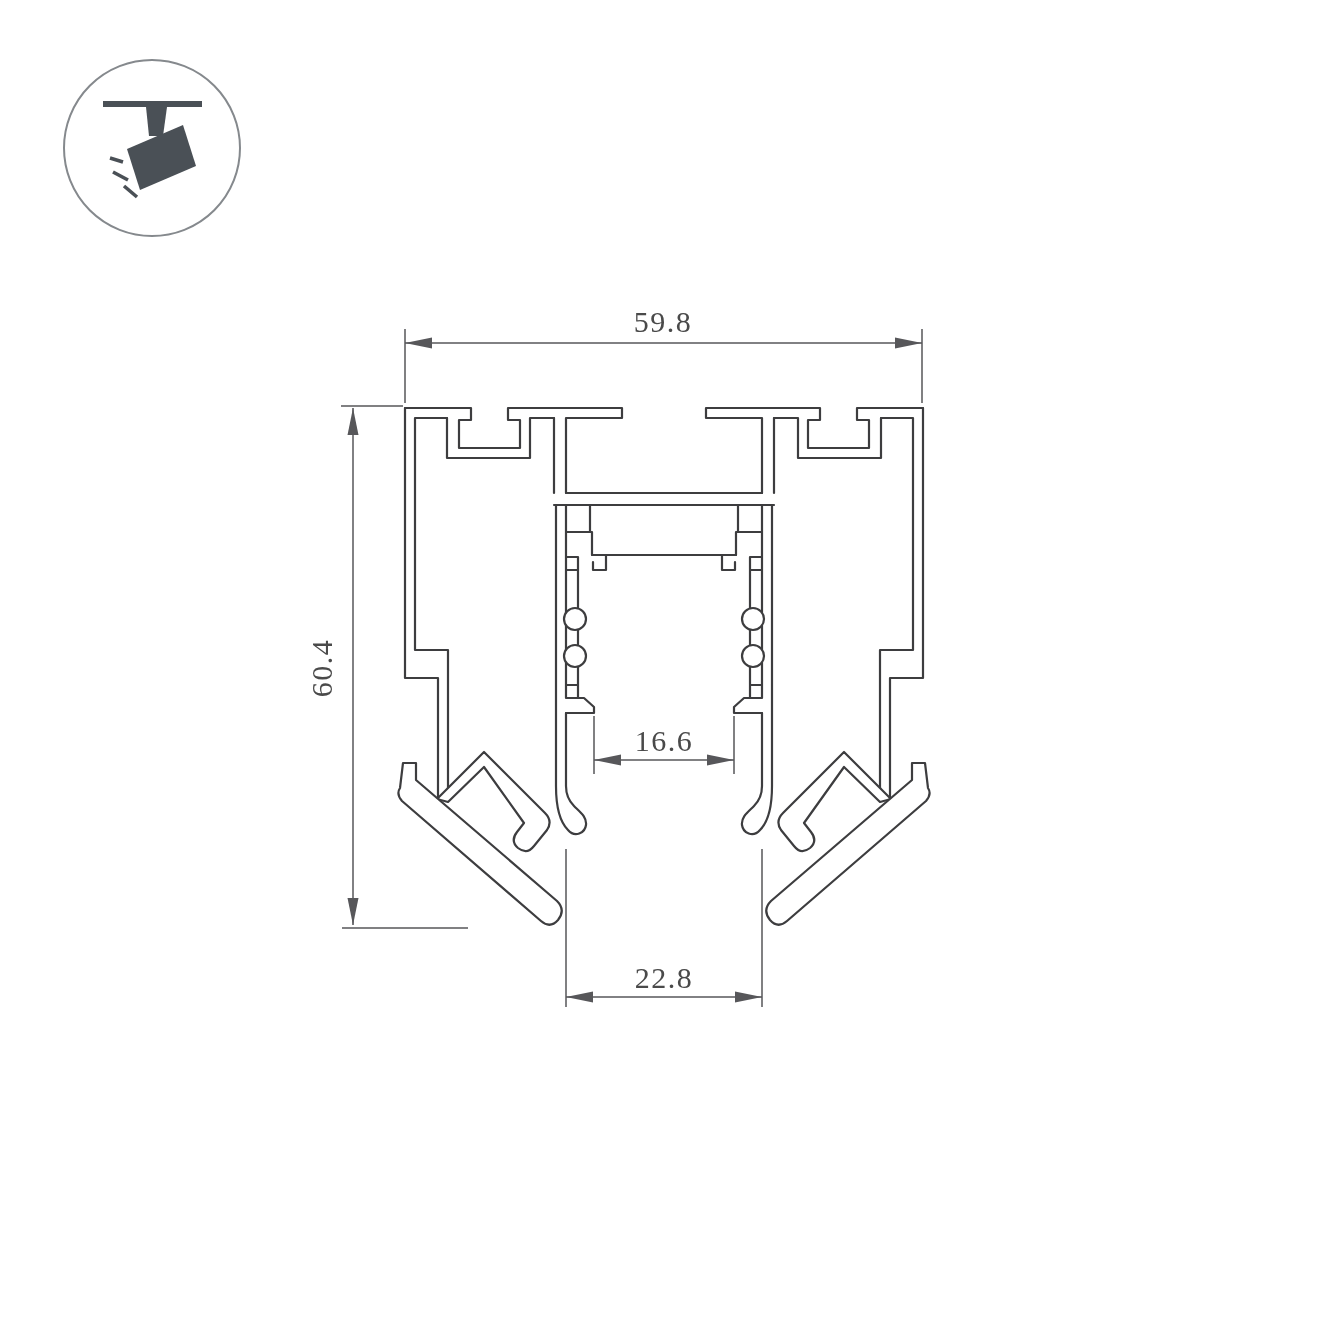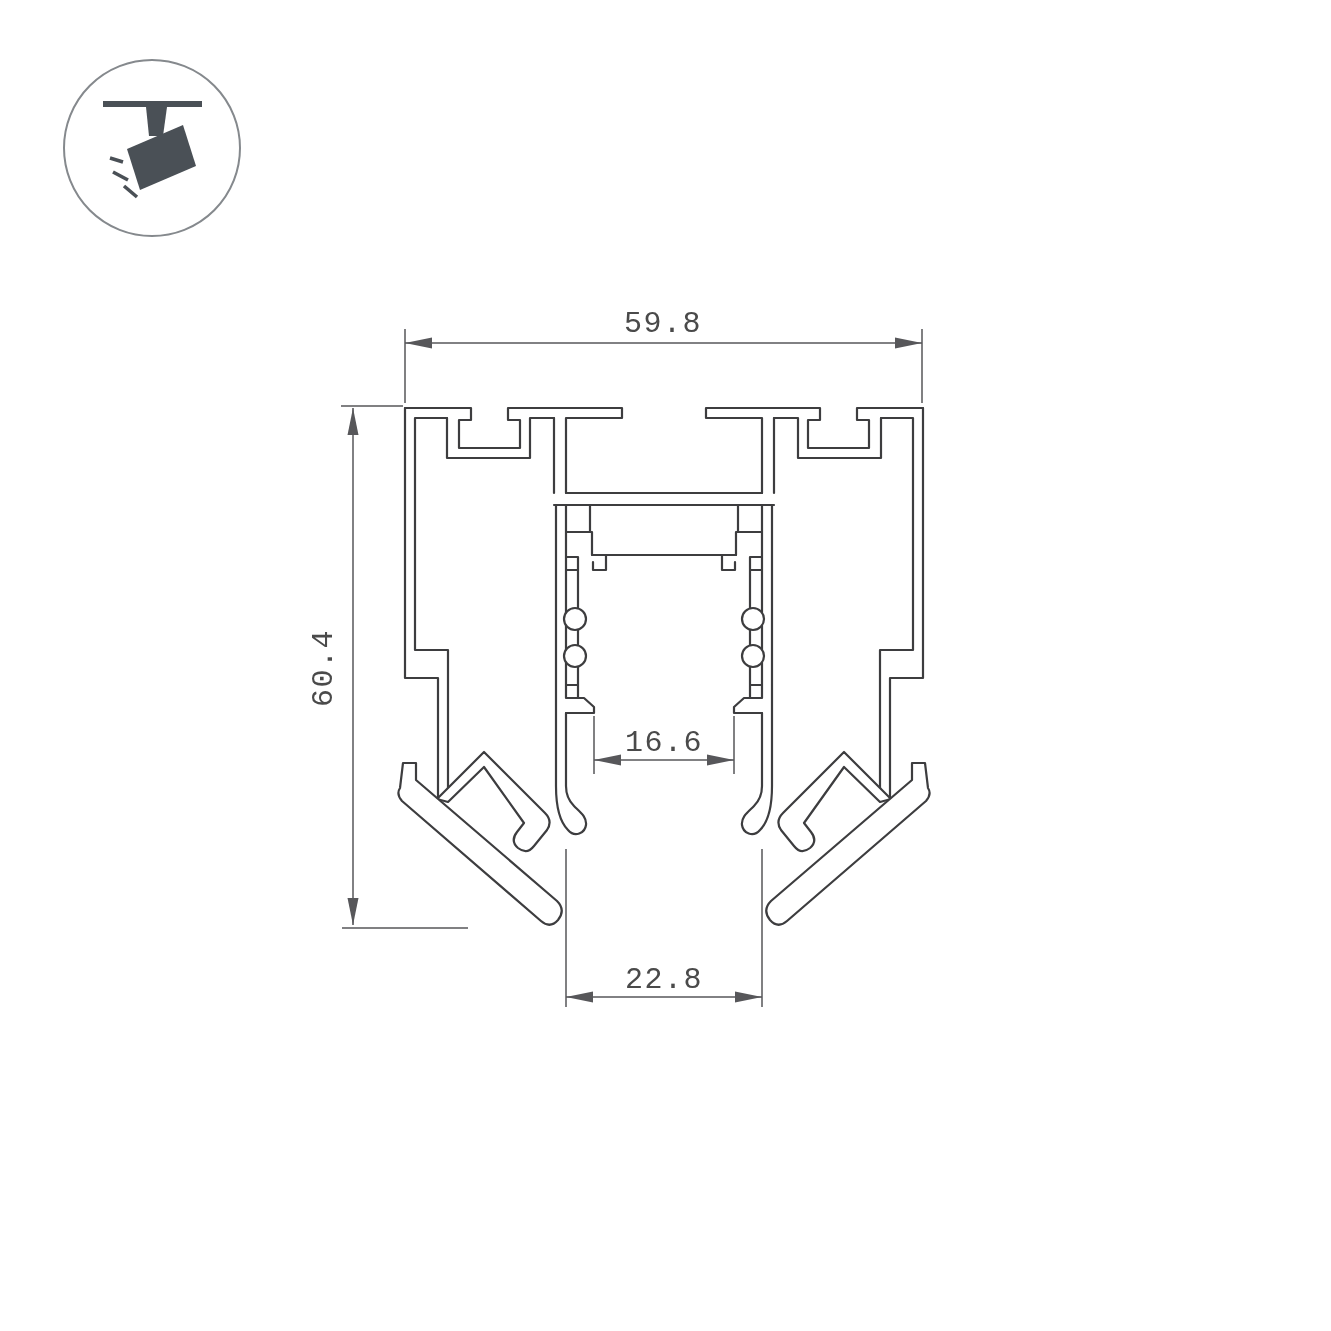--- a/index.html
+++ b/index.html
@@ -5,21 +5,21 @@
   :root{
     --line:#3d3d3f;
     --dim:#57575a;
     --text:#4a4a4a;
     --icon:#4a5056;
     --icon-ring:#85898d;
     --bg:#ffffff;
   }
   html,body{margin:0;padding:0;background:var(--bg);}
   .stage{position:relative;width:1331px;height:1331px;background:var(--bg);overflow:hidden;
-         font-family:Liberation Mono, monospace;}
+         font-family:Liberation Serif, serif;}
   svg{position:absolute;left:0;top:0;}
   .pline{stroke:var(--line);stroke-width:2.2;fill:none;stroke-linejoin:round;stroke-linecap:round;}
   .pfill{stroke:var(--line);stroke-width:2.2;fill:#ffffff;stroke-linejoin:round;}
   .dline{stroke:var(--dim);stroke-width:1.5;fill:none;}
   .darrow{fill:var(--dim);stroke:none;}
   .dtext{fill:var(--text);font-size:30px;letter-spacing:1.5px;}
   .iconfill{fill:var(--icon);stroke:none;}
   .iconray{stroke:var(--icon);stroke-width:3.6;fill:none;stroke-linecap:butt;}
 </style>
 </head>

